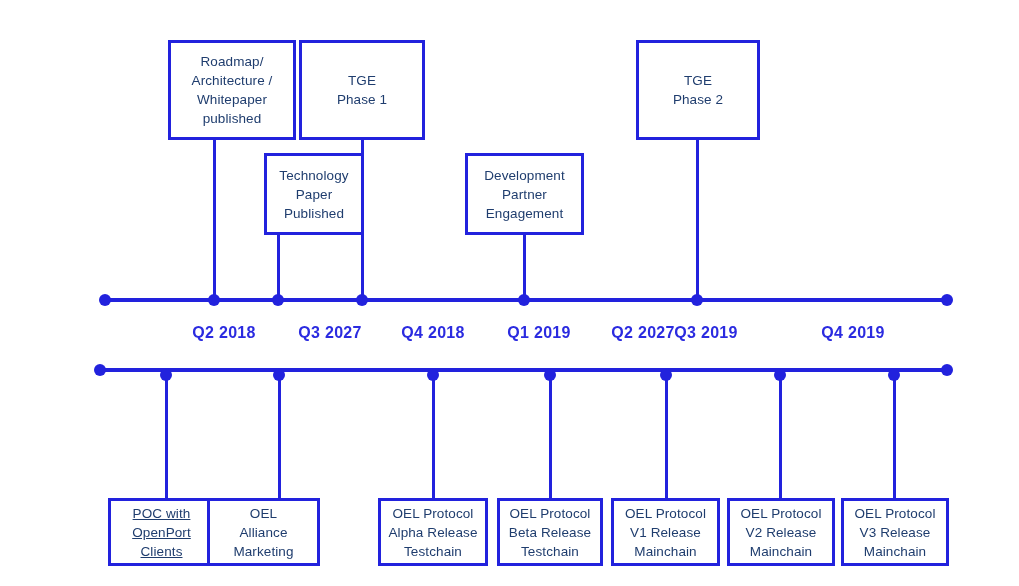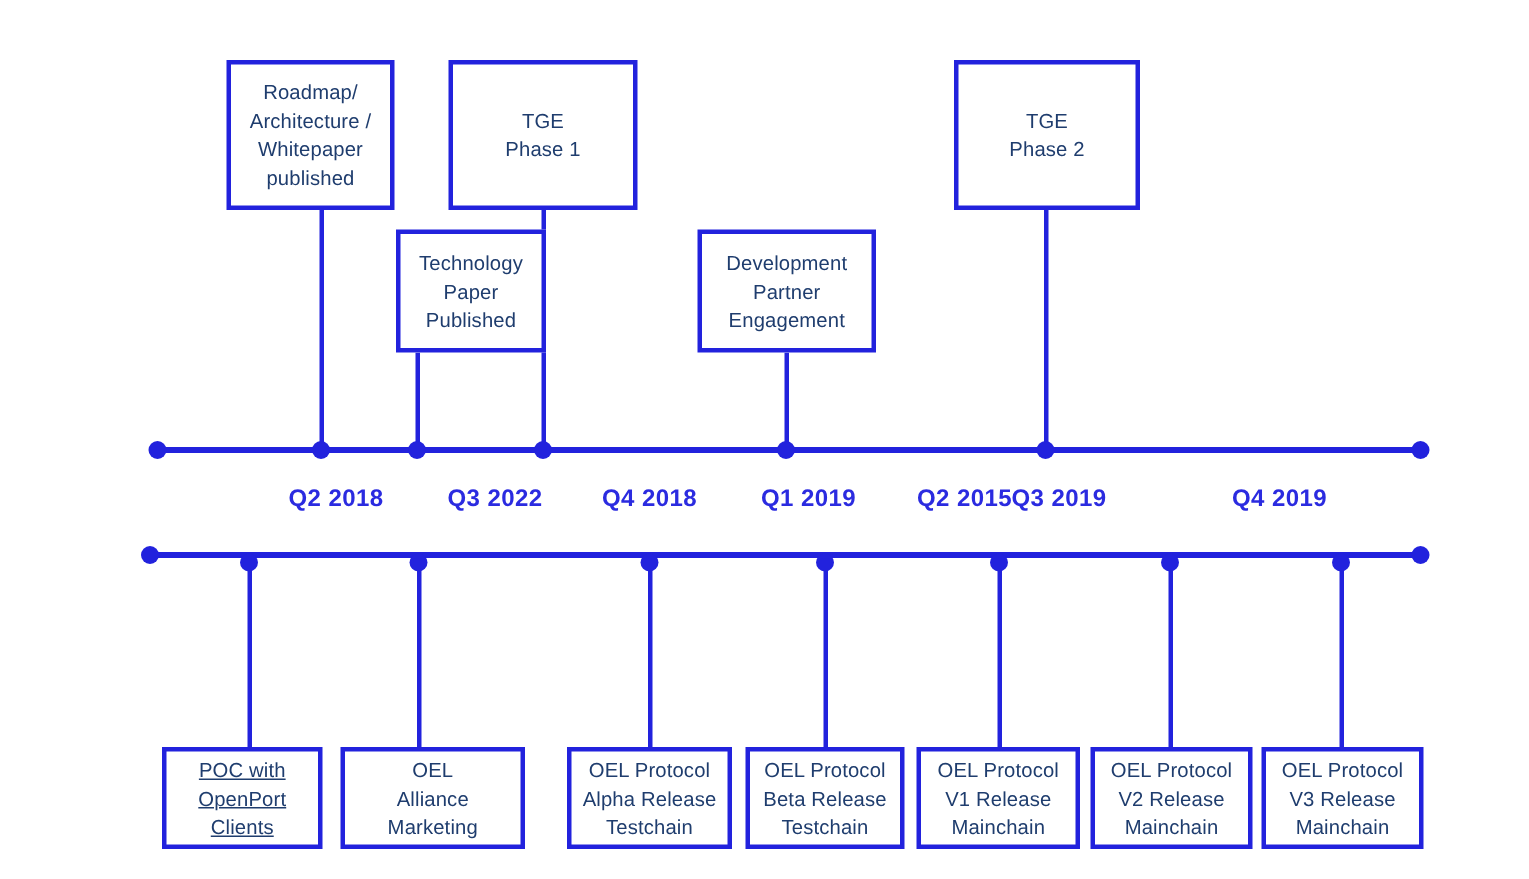--- a/index.html
+++ b/index.html
@@ -69,21 +69,21 @@
 <body>
 
 <div id="roadmap">
 
   <div class="axis" id="top-axis" style="left: 105px; top: 298px; width: 842px;"></div>
 
   <div class="axis" id="bottom-axis" style="left: 100px; top: 368px; width: 847px;"></div>
 
   <div id="top-layer">
       <div class="connector" style="left: 212.5px; top: 140px; height: 160px;"></div>
-      <div class="node-box" style="left: 151px; top: 40px; width: 112px; height: 100px;">Roadmap/
+      <div class="node-box" style="left: 168px; top: 40px; width: 128px; height: 100px;">Roadmap/
 Architecture /
 Whitepaper
 published</div>
       <div class="dot" style="left: 208px; top: 294px;"></div>
       <div class="connector" style="left: 276.5px; top: 235px; height: 65px;"></div>
       <div class="node-box" style="left: 228px; top: 153px; width: 100px; height: 82px; margin-left: 36px;">Technology
 Paper
 Published</div>
       <div class="dot" style="left: 272px; top: 294px;"></div>
       <div class="connector" style="left: 360.5px; top: 140px; height: 160px;"></div>
@@ -97,35 +97,35 @@
       <div class="dot" style="left: 518px; top: 294px;"></div>
       <div class="connector" style="left: 695.5px; top: 140px; height: 160px;"></div>
       <div class="node-box" style="left: 636px; top: 40px; width: 124px; height: 100px;">TGE
 Phase 2</div>
       <div class="dot" style="left: 691px; top: 294px;"></div>
       <div class="dot" style="left: 99px; top: 294px;"></div>
       <div class="dot" style="left: 941px; top: 294px;"></div>
     </div>
   <div id="quarters-layer">
       <div class="quarter-label" style="left: 224px; top: 324px;">Q2 2018</div>
-      <div class="quarter-label" style="left: 330px; top: 324px;">Q3 2022</div>
+      <div class="quarter-label" style="left: 330px; top: 324px;">Q3 2027</div>
       <div class="quarter-label" style="left: 433px; top: 324px;">Q4 2018</div>
       <div class="quarter-label" style="left: 539px; top: 324px;">Q1 2019</div>
-      <div class="quarter-label" style="left: 643px; top: 324px;">Q2 2015</div>
+      <div class="quarter-label" style="left: 643px; top: 324px;">Q2 2027</div>
       <div class="quarter-label" style="left: 706px; top: 324px;">Q3 2019</div>
       <div class="quarter-label" style="left: 853px; top: 324px;">Q4 2019</div>
     </div>
   <div id="bottom-layer">
       <div class="connector" style="left: 164.5px; top: 370px; height: 128px;"></div>
       <div class="node-box" style="left: 108px; top: 498px; width: 107px; height: 68px; text-decoration: underline;">POC with
 OpenPort
 Clients</div>
       <div class="dot" style="left: 160px; top: 369px;"></div>
       <div class="connector" style="left: 277.5px; top: 370px; height: 128px;"></div>
-      <div class="node-box" style="left: 227px; top: 498px; width: 123px; height: 68px;">OEL
+      <div class="node-box" style="left: 207px; top: 498px; width: 113px; height: 68px;">OEL
 Alliance
 Marketing</div>
       <div class="dot" style="left: 273px; top: 369px;"></div>
       <div class="connector" style="left: 431.5px; top: 370px; height: 128px;"></div>
       <div class="node-box" style="left: 378px; top: 498px; width: 110px; height: 68px;">OEL Protocol
 Alpha Release
 Testchain</div>
       <div class="dot" style="left: 427px; top: 369px;"></div>
       <div class="connector" style="left: 548.5px; top: 370px; height: 128px;"></div>
       <div class="node-box" style="left: 497px; top: 498px; width: 106px; height: 68px;">OEL Protocol

